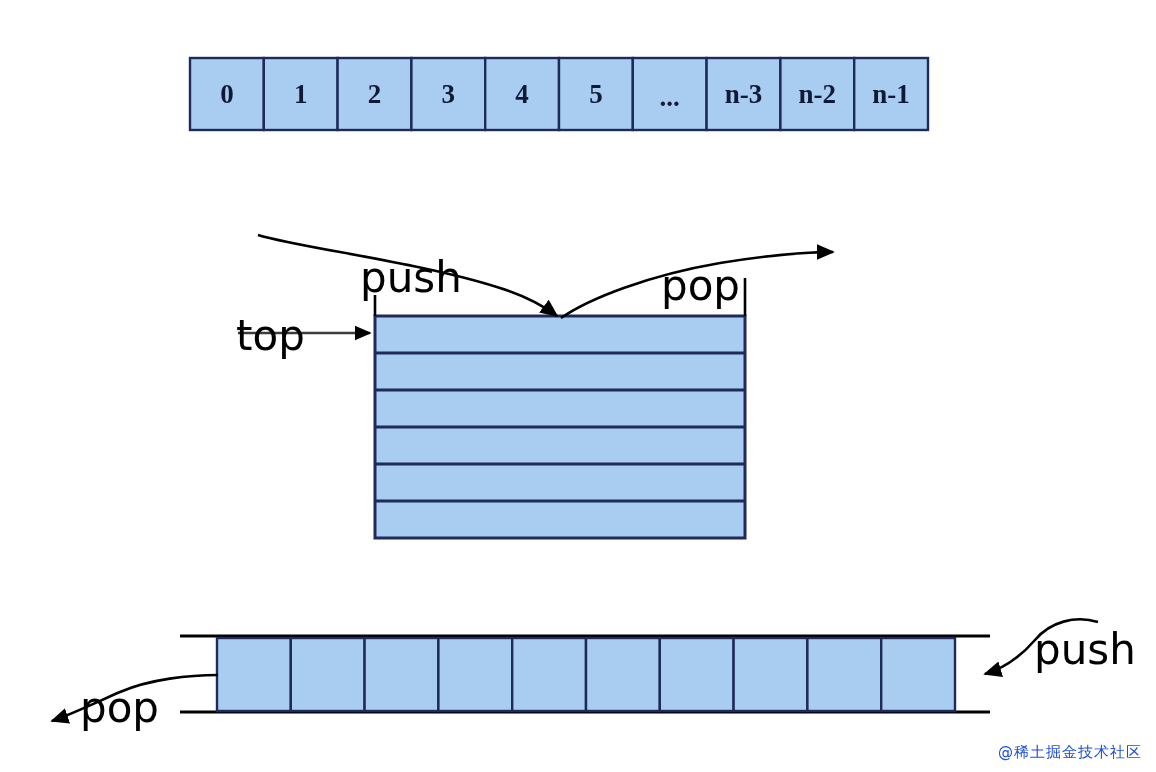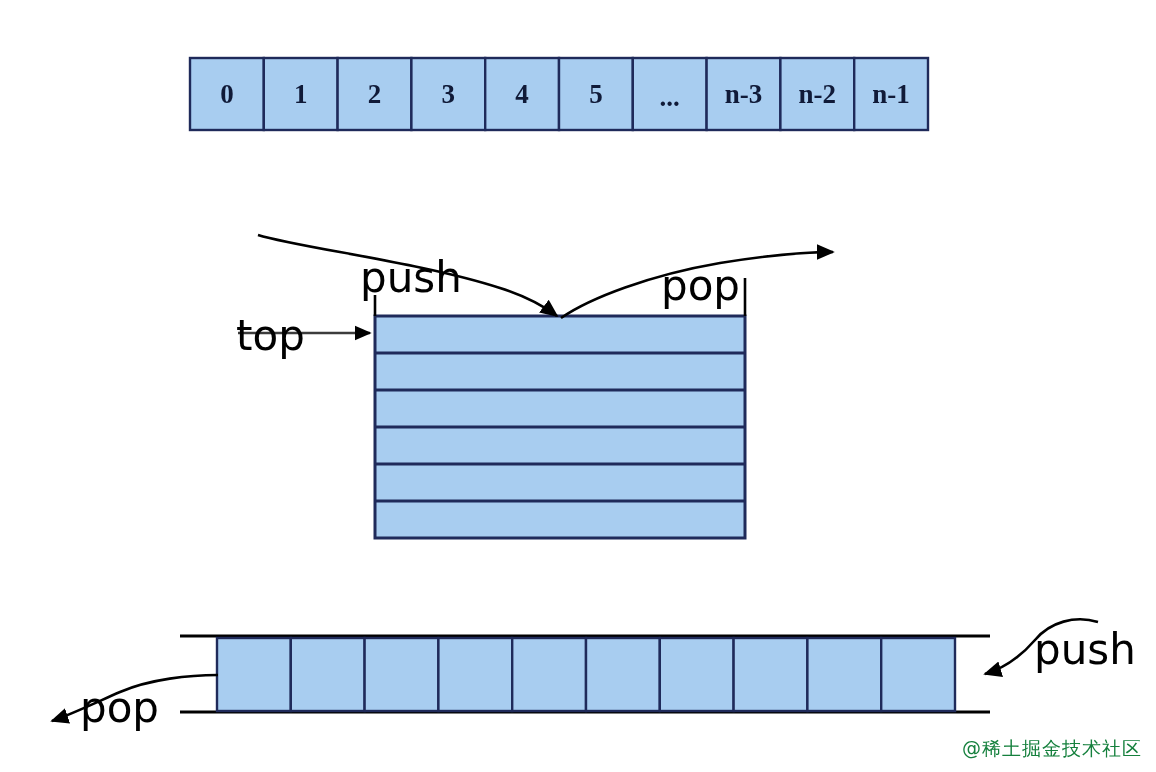--- a/index.html
+++ b/index.html
@@ -34,22 +34,22 @@
   .lbl-txt {
     font-family: "DejaVu Sans", sans-serif;
     font-size: 42px;
     fill: #000000;
   }
   .watermark {
     position: absolute;
     right: 14px;
     bottom: 10px;
     font-family: "DejaVu Sans", sans-serif;
-    font-size: 19px;
-    color: #15803d;
+    font-size: 15px;
+    color: #1d4ed8;
     letter-spacing: 1px;
     user-select: none;
   }
 </style>
 </head>
 <body>
 
 <div id="canvas">
 
   <svg class="layer" viewBox="0 0 1156 772">

